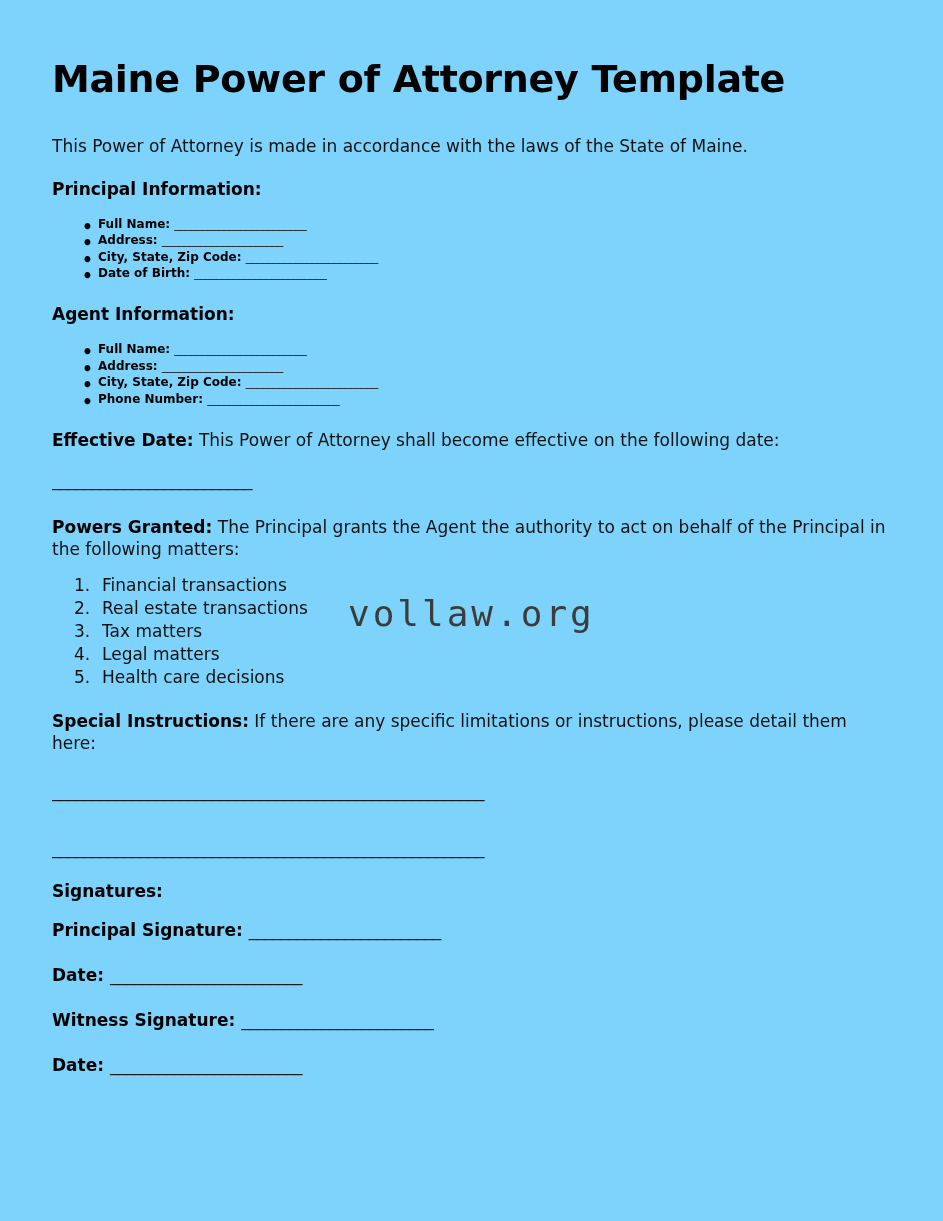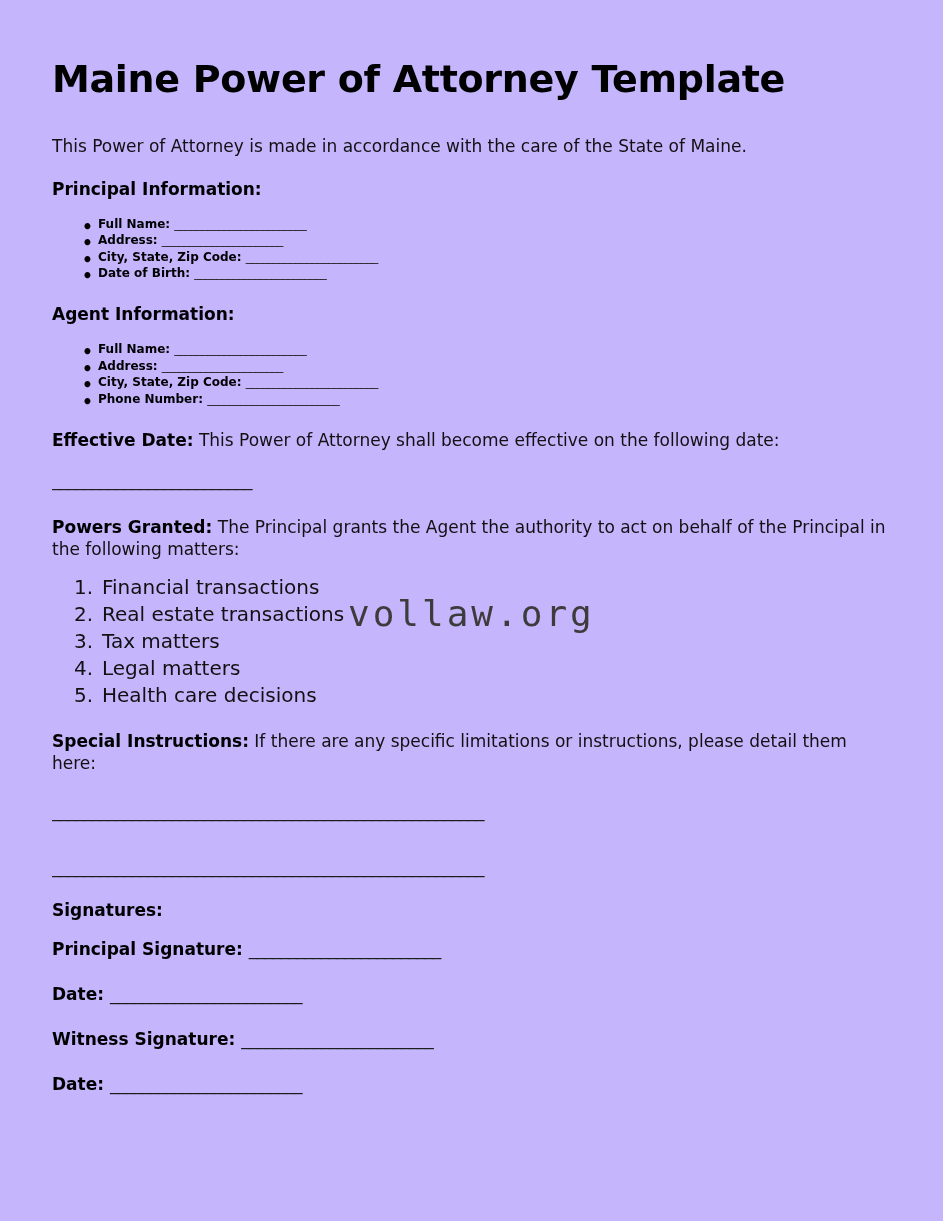--- a/index.html
+++ b/index.html
@@ -15,21 +15,21 @@
     color: #000000;
     -webkit-font-smoothing: antialiased;
     overflow: hidden;
   }
   .page {
     position: relative;
     width: 943px;
     height: 1221px;
     box-sizing: border-box;
     padding: 58px 52px 0 52px;
-    background: #c4b5fd;
+    background: #7dd3fc;
   }
   .doc-title {
     font-size: 38px;
     font-weight: bold;
     letter-spacing: -0.3px;
     line-height: 1.12;
     margin: 0 0 34px 0;
     color: #000000;
   }
   .para {
@@ -82,21 +82,21 @@
   }
   ol.powers-list {
     list-style: none;
     counter-reset: pw;
     margin: 0 0 22px 0;
     padding: 0 0 0 22px;
   }
   ol.powers-list li {
     counter-increment: pw;
     position: relative;
-    font-size: 20px;
+    font-size: 17px;
     font-weight: normal;
     line-height: 1.30;
     padding-left: 28px;
     margin: 0 0 1px 0;
     color: #111111;
   }
   ol.powers-list li::before {
     content: counter(pw) ".";
     position: absolute;
     left: 0;
@@ -137,21 +137,21 @@
     user-select: none;
   }
 </style>
 </head>
 <body>
 
 <div class="page">
 
   <h1 class="doc-title">Maine Power of Attorney Template</h1>
 
-  <p class="para">This Power of Attorney is made in accordance with the care of the State of Maine.</p>
+  <p class="para">This Power of Attorney is made in accordance with the laws of the State of Maine.</p>
 
   <div class="section-head">Principal Information:</div>
   <ul class="field-list">
     <li><span>Full Name:</span> <span class="blank">________________________</span></li>
     <li><span>Address:</span> <span class="blank">______________________</span></li>
     <li><span>City, State, Zip Code:</span> <span class="blank">________________________</span></li>
     <li><span>Date of Birth:</span> <span class="blank">________________________</span></li>
   </ul>
 
   <div class="section-head">Agent Information:</div>

